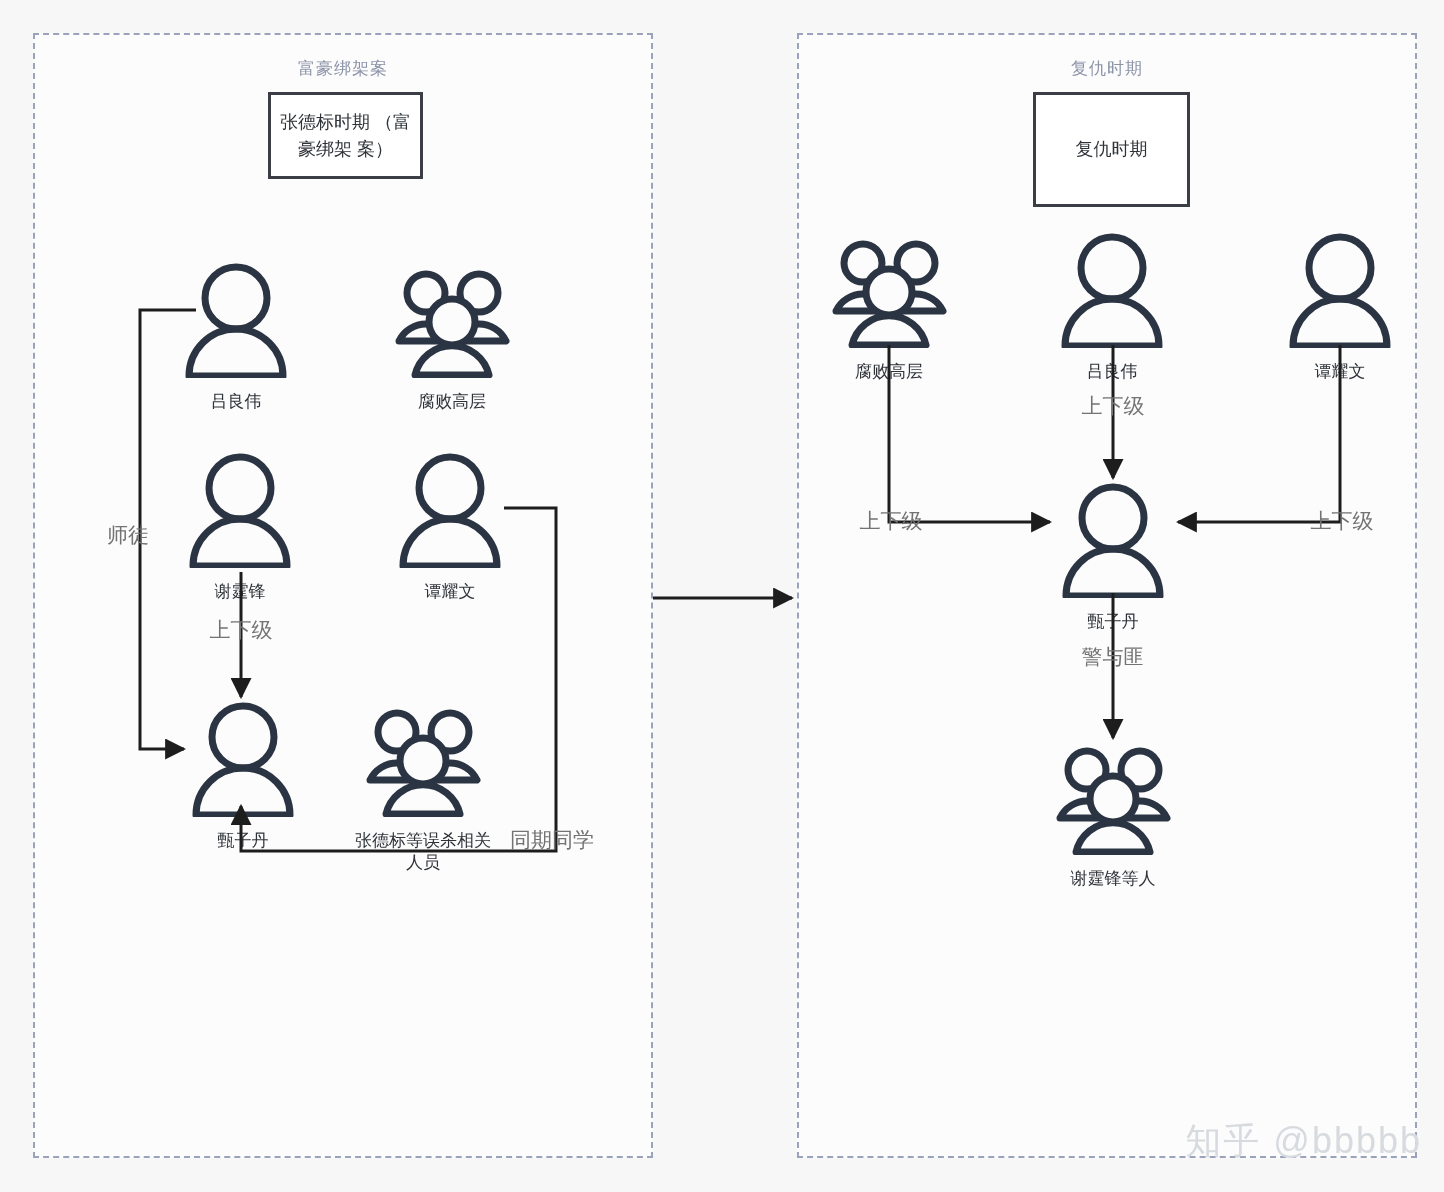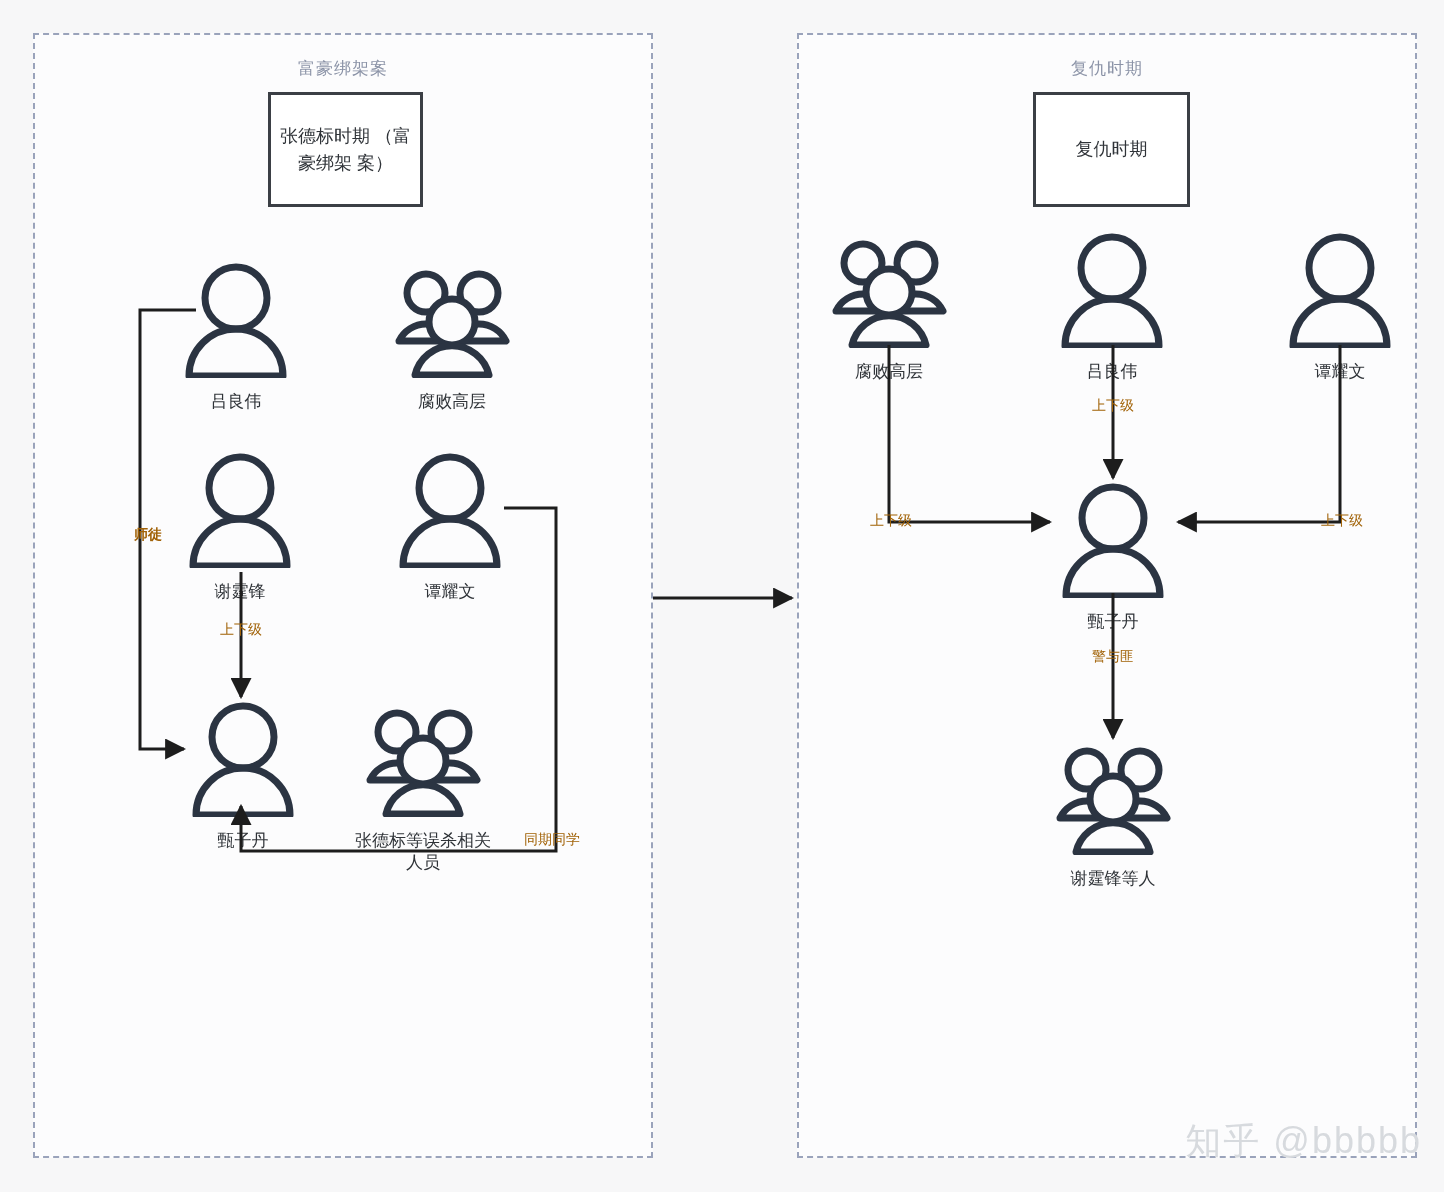--- a/index.html
+++ b/index.html
@@ -49,21 +49,21 @@
     box-sizing: border-box;
     display: flex;
     align-items: center;
     justify-content: center;
     text-align: center;
     font-size: 18px;
     color: #2f3338;
     line-height: 1.45;
     padding: 4px 8px;
   }
-  #rect-left  { left: 268px; top: 92px;  width: 155px; height: 115px; }
+  #rect-left  { left: 268px; top: 92px;  width: 155px; height: 87px; }
   #rect-right { left: 1033px; top: 92px; width: 157px; height: 115px; }
 
   
   .node {
     position: absolute;
     width: 160px;
     margin-left: -80px;   
     text-align: center;
     user-select: none;
   }
@@ -86,22 +86,22 @@
   .edges {
     position: absolute;
     left: 0; top: 0;
     width: 1444px; height: 1192px;
     pointer-events: none;
   }
 
   
   .edge-label {
     position: absolute;
-    font-size: 14px;
-    color: #a16207;
+    font-size: 21px;
+    color: #737373;
     background: transparent;
     white-space: nowrap;
     user-select: none;
     transform: translate(-50%, -50%);
   }
 
   
   .watermark {
     position: absolute;
     right: 22px;
@@ -276,21 +276,21 @@
 
     <path d="M 889 345 L 889 522 L 1050 522" fill="none" stroke="#1d1d1d" stroke-width="3" marker-end="url(#arrowhead)"></path>
 
     <path d="M 1113 345 L 1113 478" fill="none" stroke="#1d1d1d" stroke-width="3" marker-end="url(#arrowhead)"></path>
 
     <path d="M 1340 345 L 1340 522 L 1178 522" fill="none" stroke="#1d1d1d" stroke-width="3" marker-end="url(#arrowhead)"></path>
 
     <path d="M 1113 593 L 1113 738" fill="none" stroke="#1d1d1d" stroke-width="3" marker-end="url(#arrowhead)"></path>
   </svg>
 
-  <div class="edge-label" style="left:148px; top:535px;font-weight:bold;">师徒</div>
+  <div class="edge-label" style="left:128px; top:535px;">师徒</div>
 
   <div class="edge-label" style="left:241px; top:630px;">上下级</div>
 
   <div class="edge-label" style="left:552px; top:840px;">同期同学</div>
 
   <div class="edge-label" style="left:891px; top:521px;">上下级</div>
 
   <div class="edge-label" style="left:1113px; top:406px;">上下级</div>
 
   <div class="edge-label" style="left:1342px; top:521px;">上下级</div>

